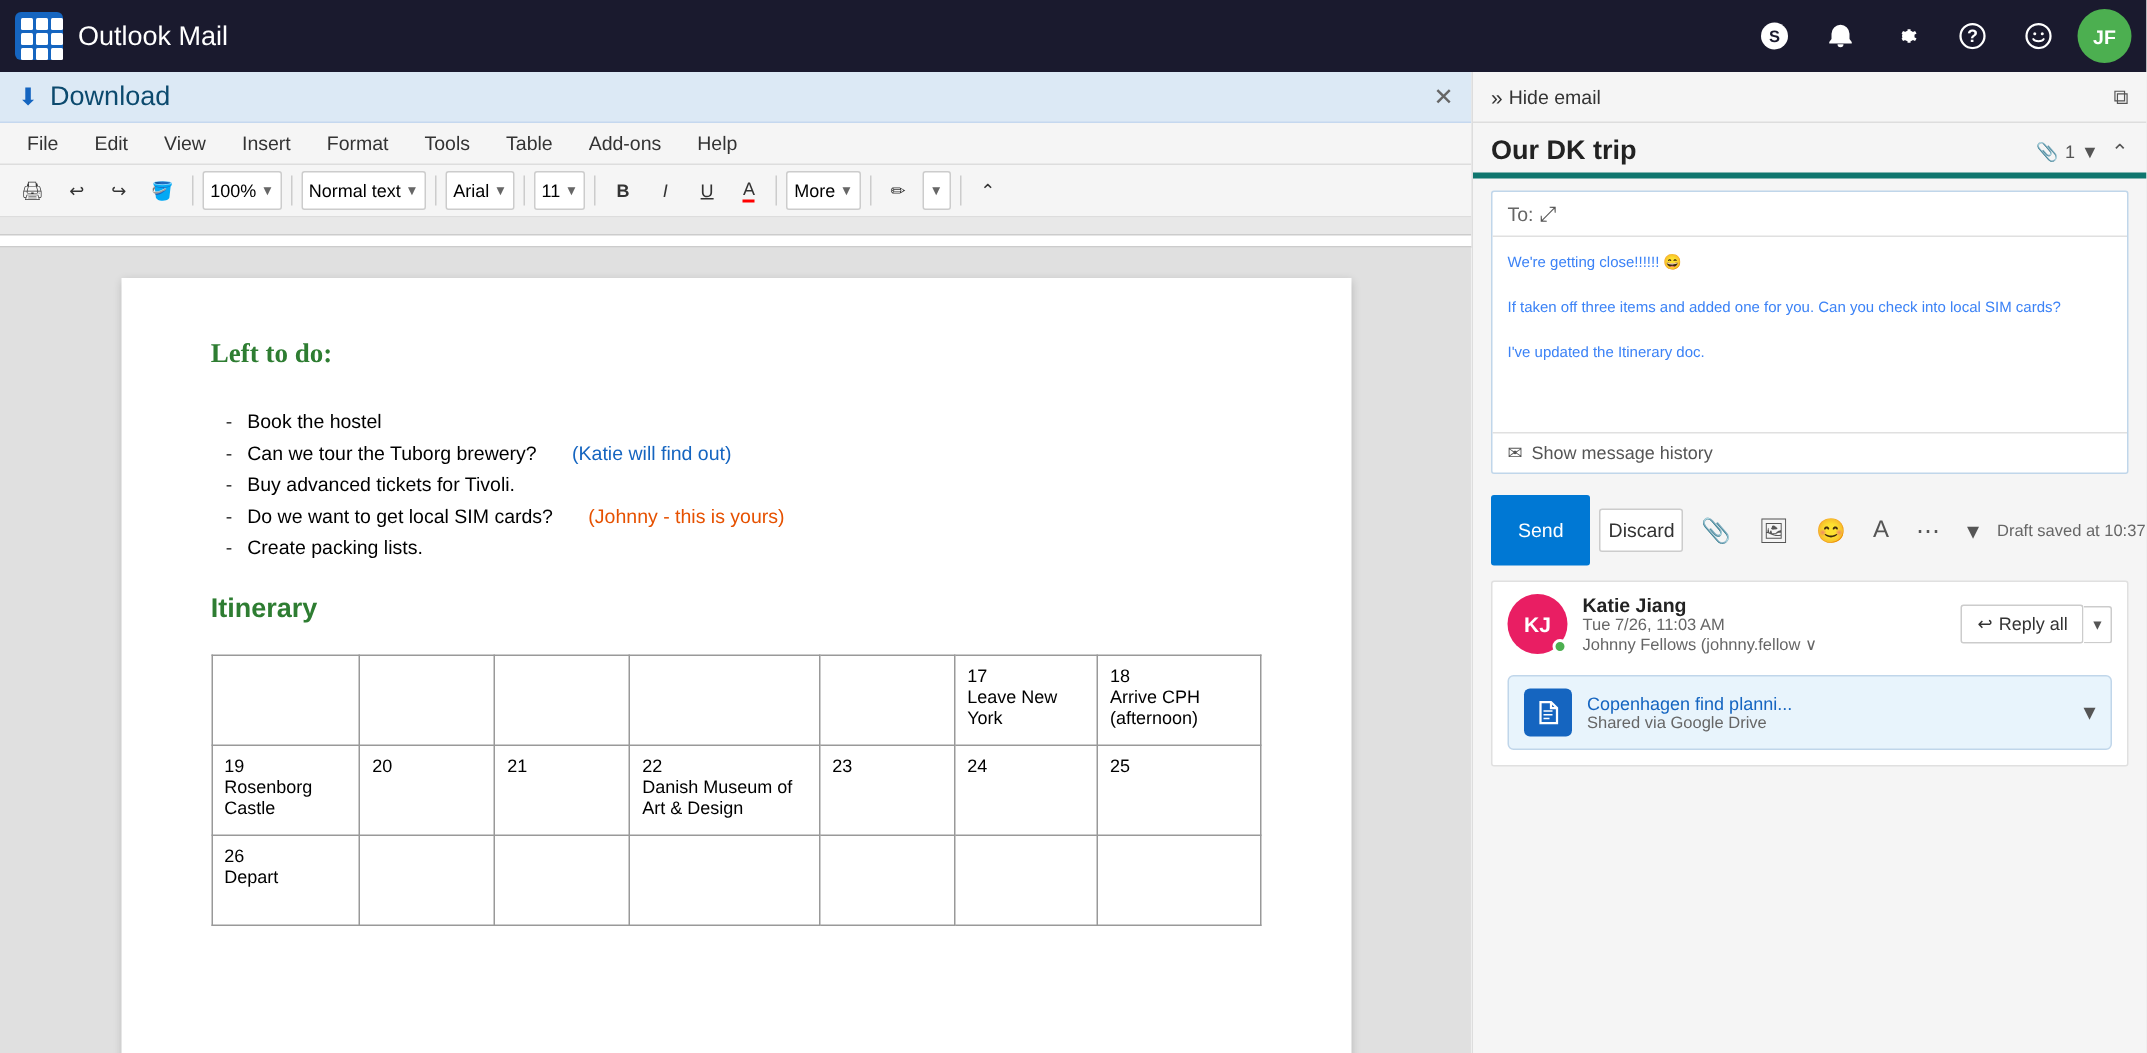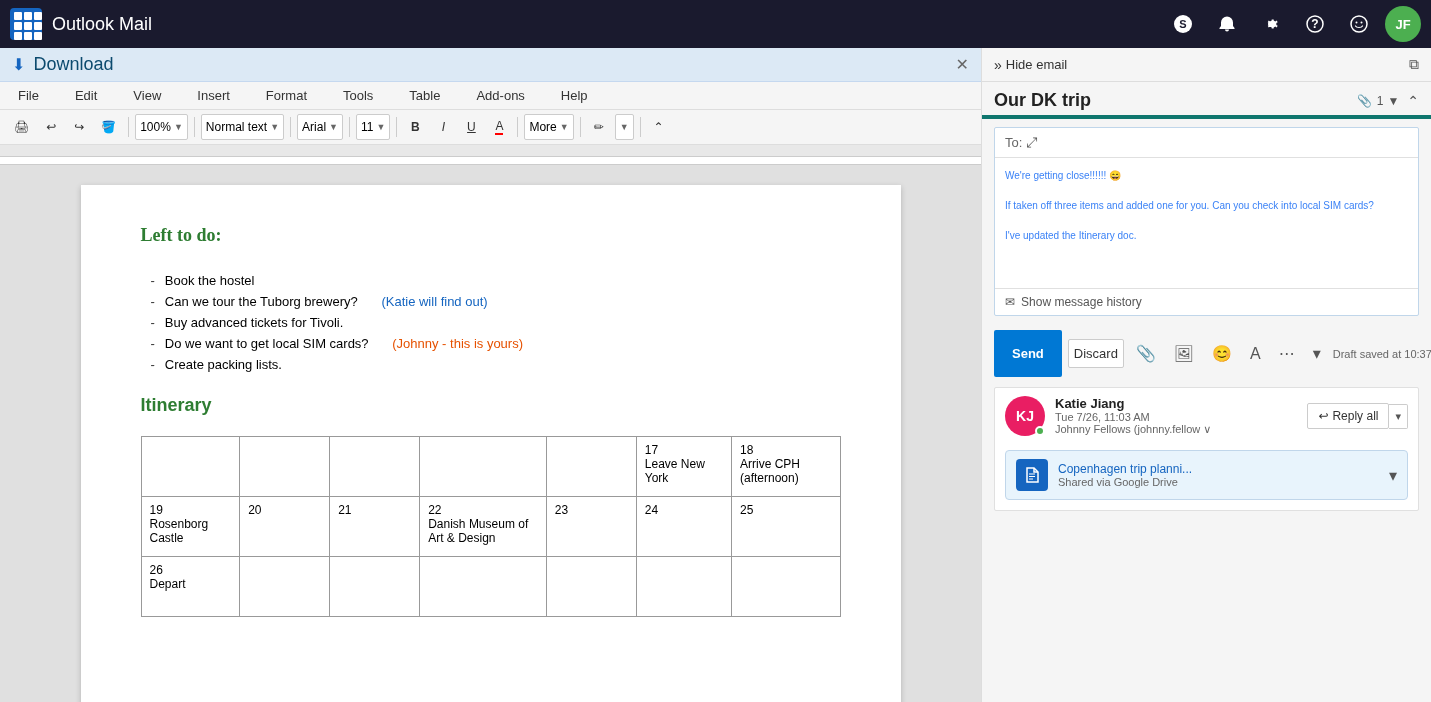--- a/index.html
+++ b/index.html
@@ -34,21 +34,21 @@
       display: flex; align-items: center; background: #dce9f5; padding: 6px 12px;
       border-bottom: 1px solid #c5d8ef; gap: 8px;
     }
     #download-bar .dl-icon { color: #1565c0; font-size: 16px; }
     #download-bar .dl-text { color: #0c4a6e; font-size: 18px; font-weight: 500; flex: 1; }
     #download-bar .close-btn { color: #666; cursor: pointer; font-size: 16px; }
 
     
     #menu-bar {
       display: flex; align-items: center; background: #f5f5f5; padding: 2px 8px;
-      border-bottom: 1px solid #ddd; gap: 16px;
+      border-bottom: 1px solid #ddd; gap: 4px;
     }
     #menu-bar .menu-item {
       padding: 4px 10px; font-size: 13px; cursor: pointer; color: #333; border-radius: 2px;
     }
 
     
     #toolbar {
       display: flex; align-items: center; background: #f5f5f5; padding: 4px 8px;
       border-bottom: 1px solid #ddd; gap: 4px; flex-wrap: nowrap;
     }
@@ -138,21 +138,21 @@
       display: flex; align-items: center; padding: 6px 10px; border-top: 1px solid #e0e0e0;
       gap: 6px; color: #555; font-size: 12px; cursor: pointer;
     }
 
     
     #compose-toolbar {
       display: flex; align-items: center; padding: 6px 12px; gap: 6px; flex-wrap: nowrap;
     }
     .send-btn {
       background: #0078d4; color: white; border: none; padding: 16px 18px;
-      font-size: 13px; font-weight: 700; cursor: pointer; border-radius: 2px;
+      font-size: 13px; font-weight: 400; cursor: pointer; border-radius: 2px;
     }
     .discard-btn {
       background: white; color: #333; border: 1px solid #ccc; padding: 6px 5px;
       font-size: 13px; cursor: pointer; border-radius: 2px;
     }
     .compose-icon-btn {
       background: transparent; border: none; font-size: 16px; cursor: pointer;
       color: #555; padding: 4px 6px; border-radius: 2px;
     }
     .draft-saved { font-size: 11px; color: #666; margin-left: auto; white-space: nowrap; }
@@ -497,21 +497,21 @@
         <div class="attach-doc-icon">
           <svg width="18" height="18" viewBox="0 0 18 18" fill="white">
             <path d="M4 2h7l4 4v10H4V2z" fill="none" stroke="white" stroke-width="1.5"></path>
             <path d="M11 2v4h4" fill="none" stroke="white" stroke-width="1.5"></path>
             <line x1="6" y1="8" x2="12" y2="8" stroke="white" stroke-width="1"></line>
             <line x1="6" y1="10.5" x2="12" y2="10.5" stroke="white" stroke-width="1"></line>
             <line x1="6" y1="13" x2="10" y2="13" stroke="white" stroke-width="1"></line>
           </svg>
         </div>
         <div class="attach-info">
-          <div class="attach-name">Copenhagen trip planni...</div>
+          <div class="attach-name">Copenhagen find planni...</div>
           <div class="attach-sub">Shared via Google Drive</div>
         </div>
         <span class="attach-expand">▾</span>
       </div>
     </div>
 
   </div>
 </div>
 
 </body></html>

